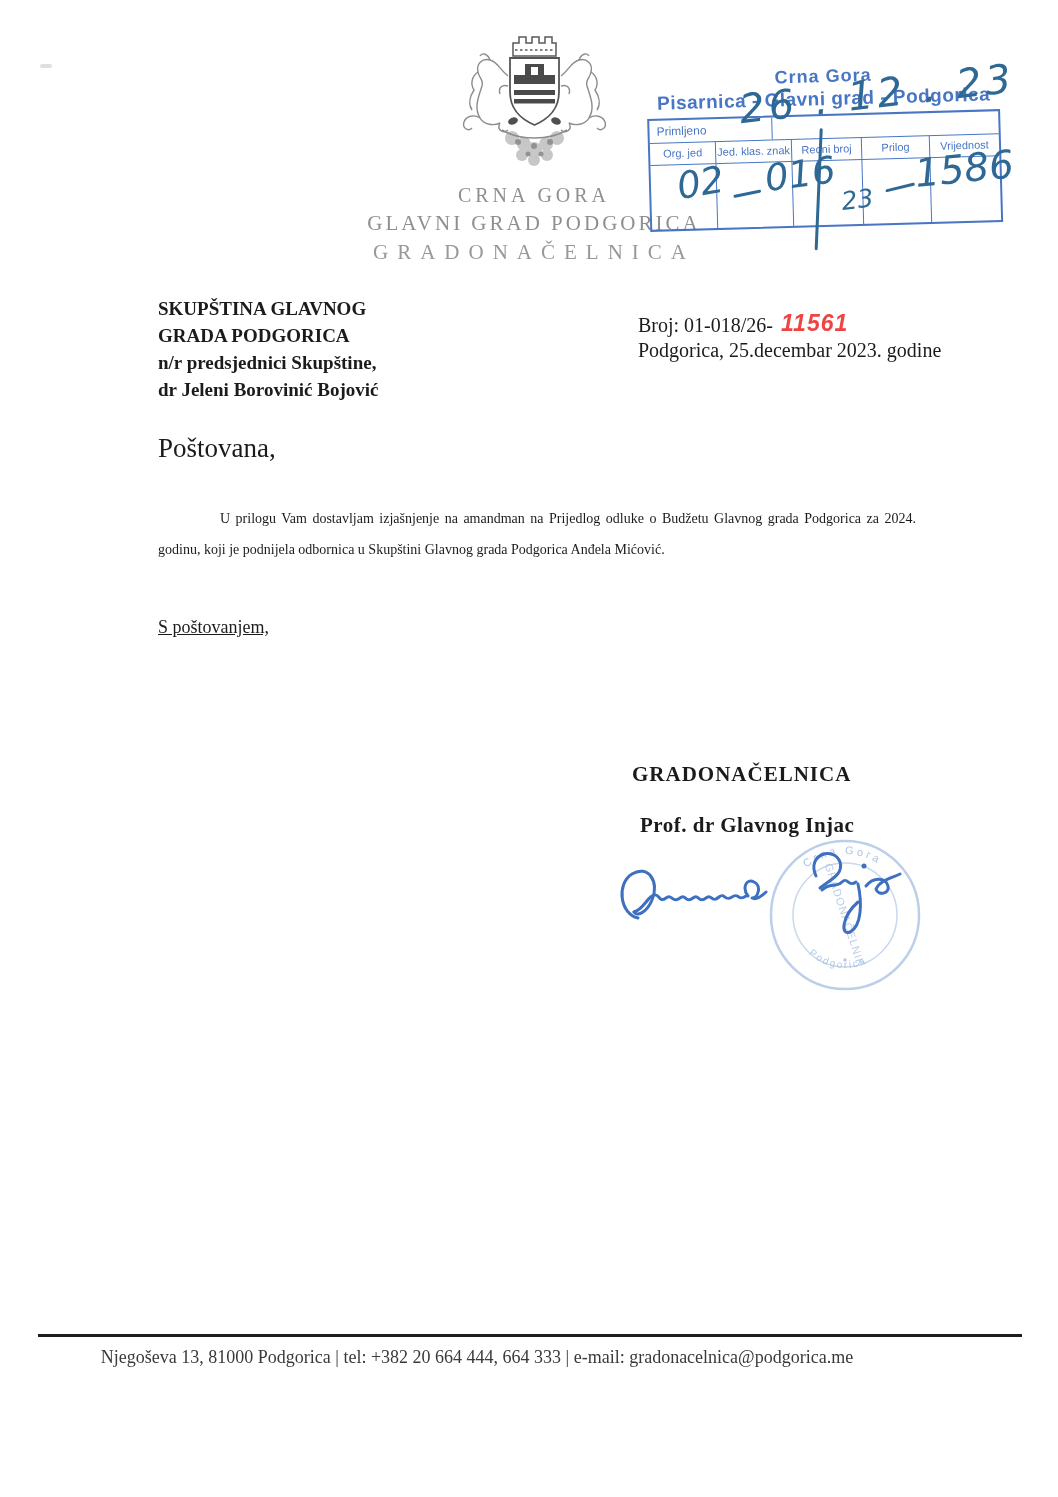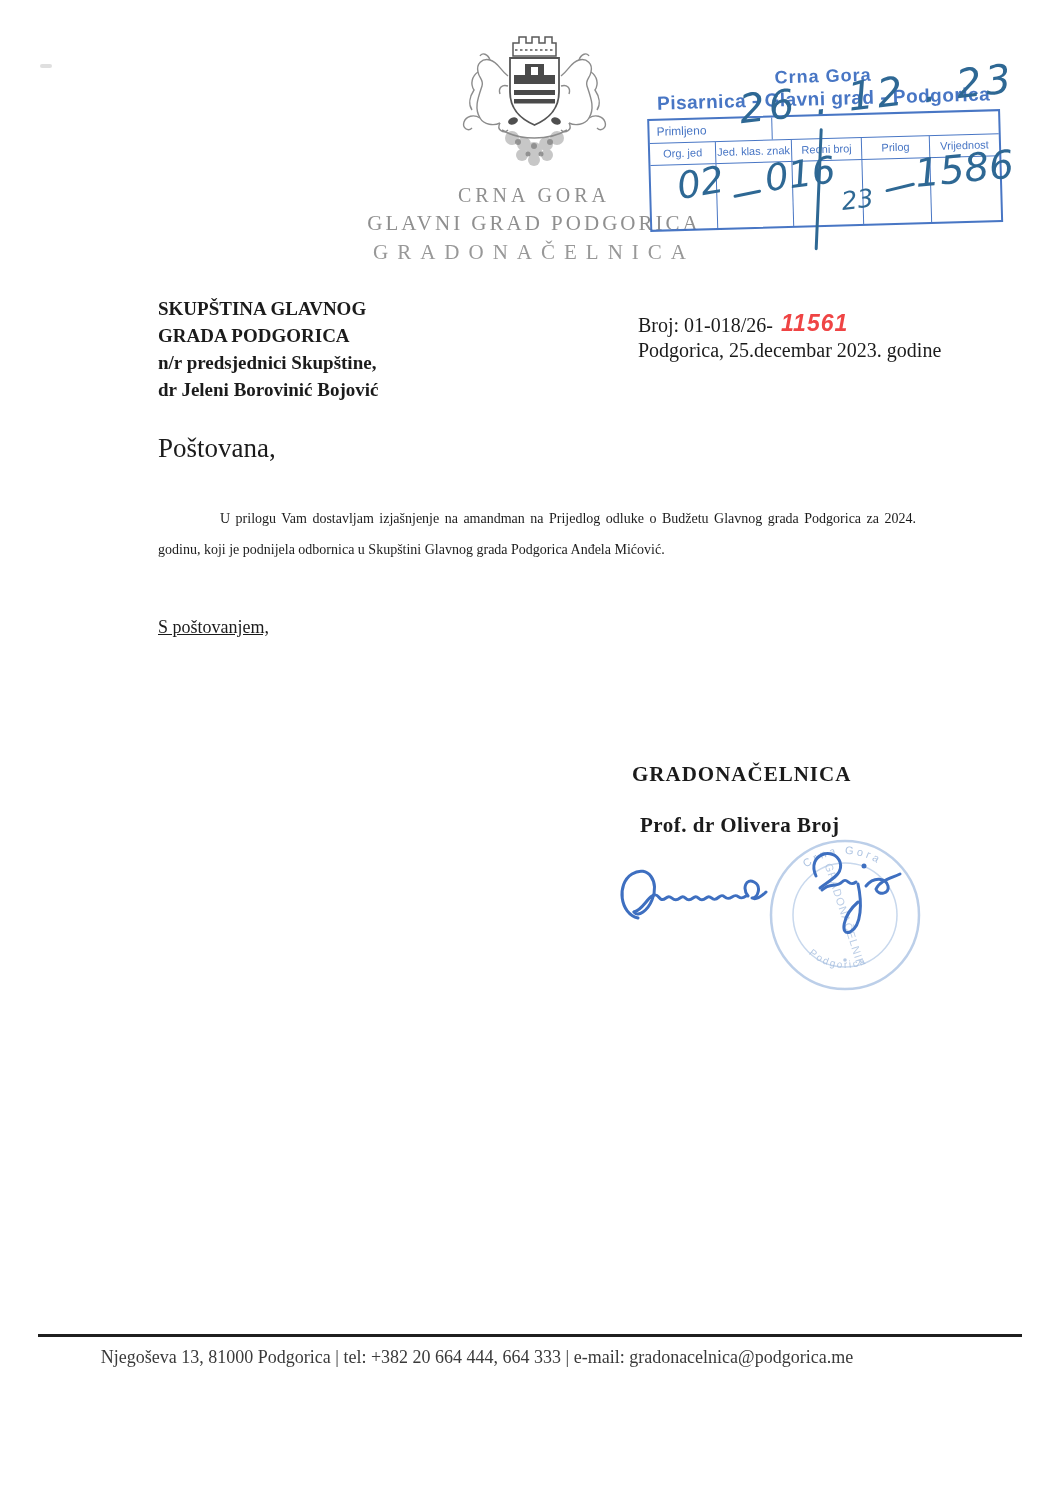--- a/index.html
+++ b/index.html
@@ -189,21 +189,21 @@
   <div class="abs reference">
     <div class="ref-line1"><span>Broj: 01-018/26-</span><span class="hw-number">11561</span></div>
     <div>Podgorica, 25.decembar 2023. godine</div>
   </div>
 
   <div class="abs salutation">Poštovana,</div>
   <div class="abs paragraph">U prilogu Vam dostavljam izjašnjenje na amandman na Prijedlog odluke o Budžetu Glavnog grada Podgorica za 2024. godinu, koji je podnijela odbornica u Skupštini Glavnog grada Podgorica Anđela Mićović.</div>
   <div class="abs closing">S poštovanjem,</div>
 
   <div class="abs sig-title">GRADONAČELNICA</div>
-  <div class="abs sig-name">Prof. dr Olivera Broj</div>
+  <div class="abs sig-name">Prof. dr Glavnog Injac</div>
 
   <svg class="abs seal-svg" width="158" height="158" viewBox="0 0 158 158">
     <circle cx="79" cy="79" r="74" fill="none" stroke="#9db9de" stroke-width="2.5" opacity="0.85"></circle>
     <circle cx="79" cy="79" r="52" fill="none" stroke="#9db9de" stroke-width="1.5" opacity="0.7"></circle>
     <defs>
       <path id="arcTop" d="M 18,79 A 61,61 0 0 1 140,79"></path>
       <path id="arcBot" d="M 26,79 A 53,53 0 0 0 132,79"></path>
     </defs>
     <text font-family="Liberation Sans, sans-serif" font-size="11" fill="#8fadd6" letter-spacing="3" opacity="0.9">
       <textPath href="#arcTop" startOffset="28%">Crna Gora</textPath>

